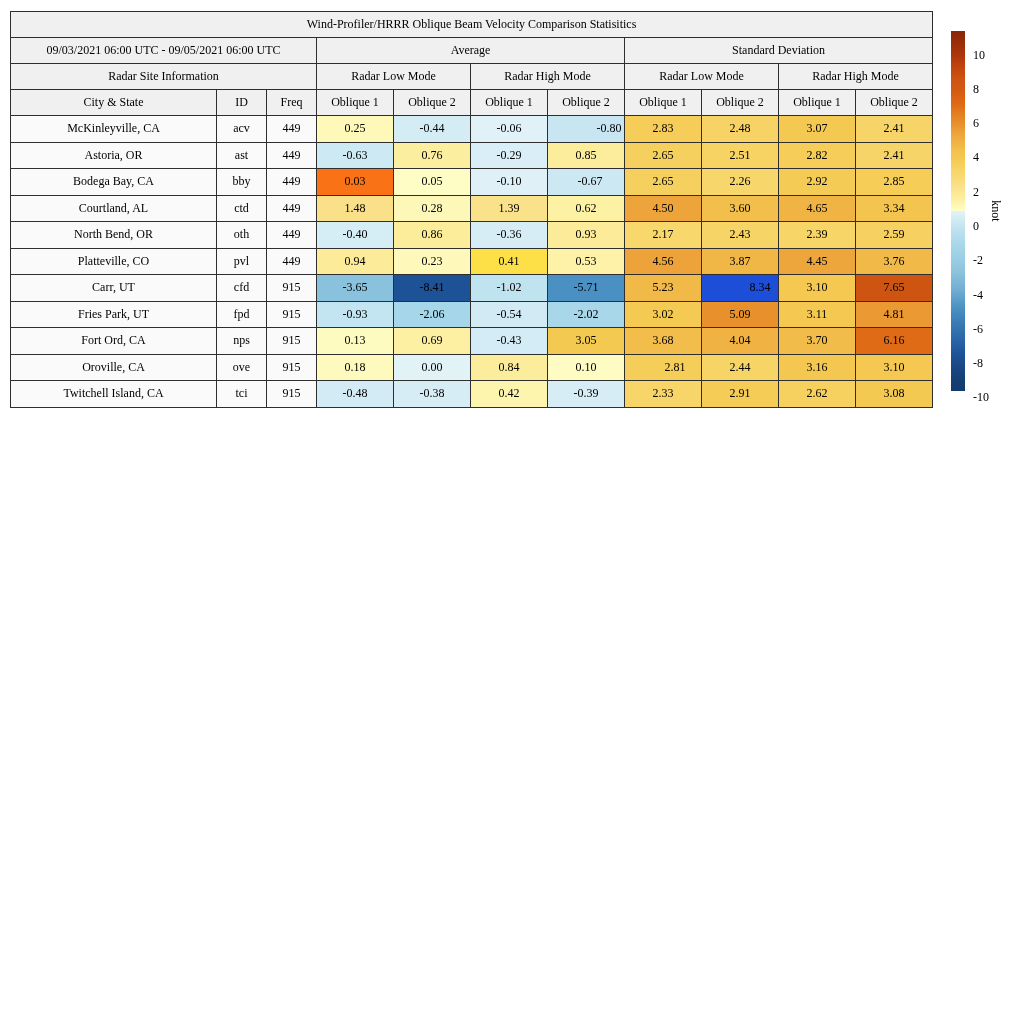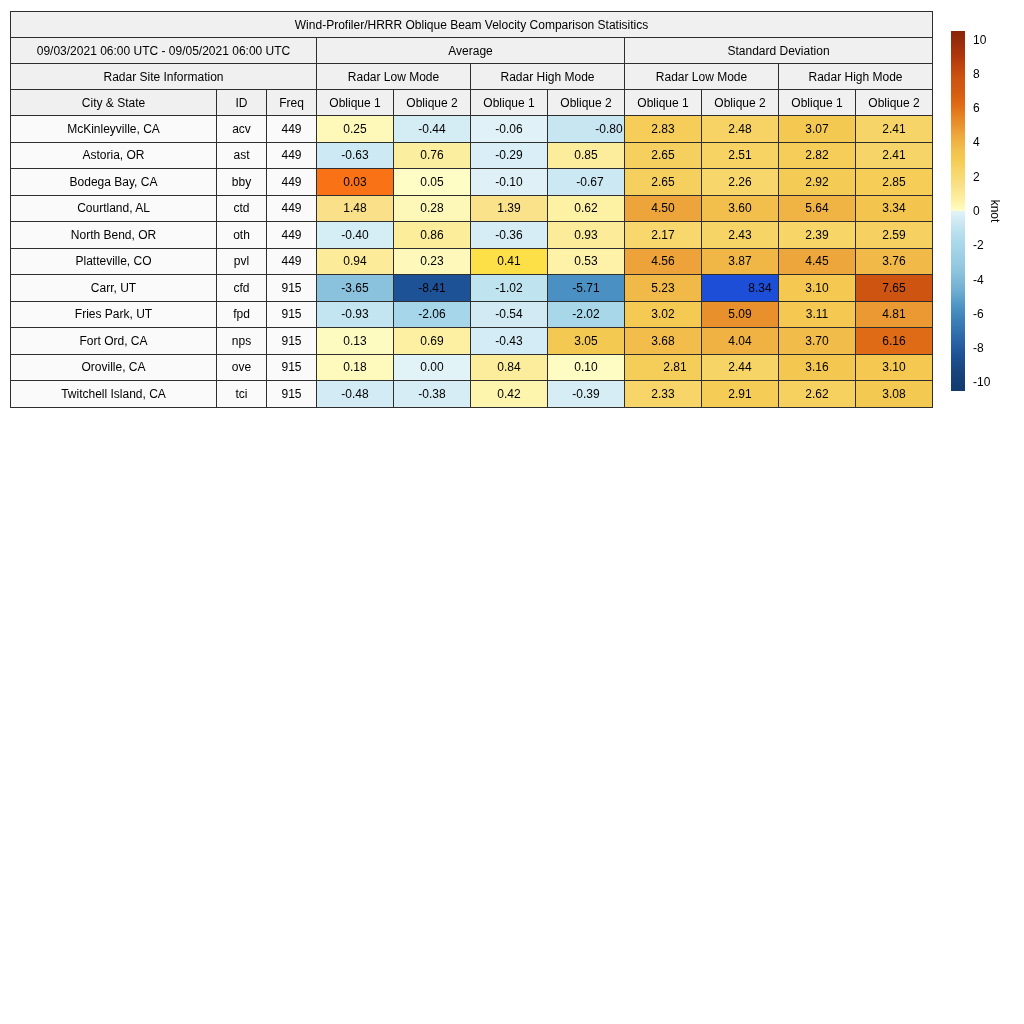--- a/index.html
+++ b/index.html
@@ -1,42 +1,42 @@
 <!DOCTYPE html>
 <html><head>
 <meta charset="utf-8">
 <style>
   html, body { margin: 0; padding: 0; background: #ffffff; }
   body {
     width: 1024px; height: 1024px; position: relative;
     font-family: "Liberation Sans", sans-serif; color: #000;
     -webkit-font-smoothing: antialiased;
   }
-  .canvas { position: absolute; left: 0; top: 0; width: 876px; height: 1024px; }
+  .canvas { position: absolute; left: 0; top: 0; width: 876px; height: 1024px; font-family: Liberation Serif, serif; }
 
   table.stats {
     position: absolute; left: 10px; top: 11px;
     border-collapse: collapse; table-layout: fixed;
     width: 921px; font-size: 12px;
   }
   table.stats td {
     border: 1px solid #2e2e2e; text-align: center;
     padding: 0; overflow: hidden; white-space: nowrap;
   }
   tr.hrow td { background: #f0f0f0; height: 25px; }
   tr.drow td { height: 25.5px; }
   tr.drow td.site { background: #fafafa; }
   td.val { background: #ffffff; }
 
   
   .colorbar-wrap { position: absolute; left: 951px; top: 31px; width: 73px; height: 360px; }
   .colorbar { position: absolute; left: 0; top: 0; width: 14px; height: 360px; }
   .cb-tick {
     position: absolute; left: 22px; width: 40px; text-align: left;
-    font-size: 12px; line-height: 14px;
+    font-size: 12px; line-height: 14px; margin-top: 15px;
   }
   .cb-label {
     position: absolute; left: 44px; top: 180px;
     transform: translate(-50%, -50%) rotate(90deg);
     font-size: 12px;
   }
 </style>
 </head>
 <body>
 
@@ -129,21 +129,21 @@
         <tr class="drow">
           <td class="site">Courtland, AL</td>
           <td class="site">ctd</td>
           <td class="site">449</td>
           <td class="val" style="background: rgb(250, 224, 136);">1.48</td>
           <td class="val" style="background: rgb(253, 248, 183);">0.28</td>
           <td class="val" style="background: rgb(250, 226, 138);">1.39</td>
           <td class="val" style="background: rgb(253, 241, 164);">0.62</td>
           <td class="val" style="background: rgb(237, 165, 59);">4.50</td>
           <td class="val" style="background: rgb(242, 191, 76);">3.60</td>
-          <td class="val" style="background: rgb(240, 180, 68);">5.64</td>
+          <td class="val" style="background: rgb(240, 180, 68);">4.65</td>
           <td class="val" style="background: rgb(243, 197, 79);">3.34</td>
         </tr>
         <tr class="drow">
           <td class="site">North Bend, OR</td>
           <td class="site">oth</td>
           <td class="site">449</td>
           <td class="val" style="background: rgb(213, 237, 245);">-0.40</td>
           <td class="val" style="background: rgb(252, 237, 155);">0.86</td>
           <td class="val" style="background: rgb(214, 237, 245);">-0.36</td>
           <td class="val" style="background: rgb(252, 235, 153);">0.93</td>

